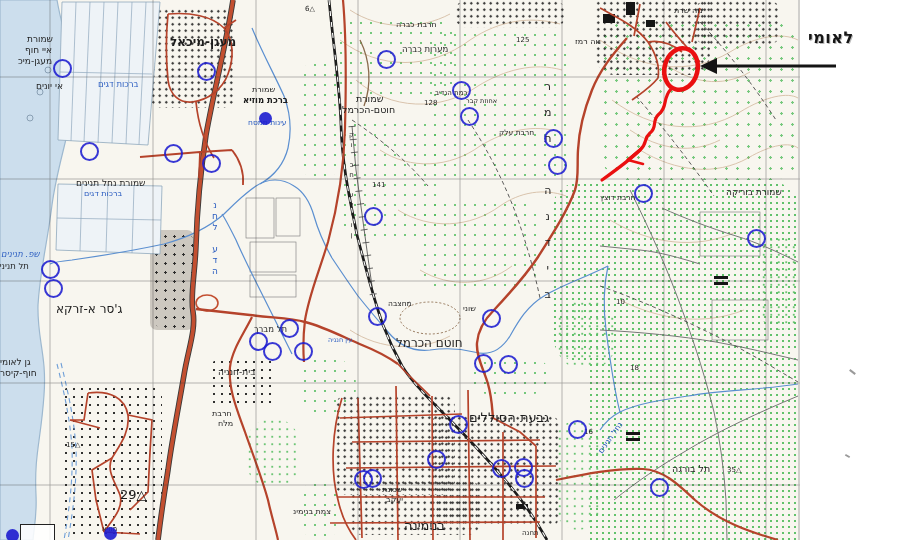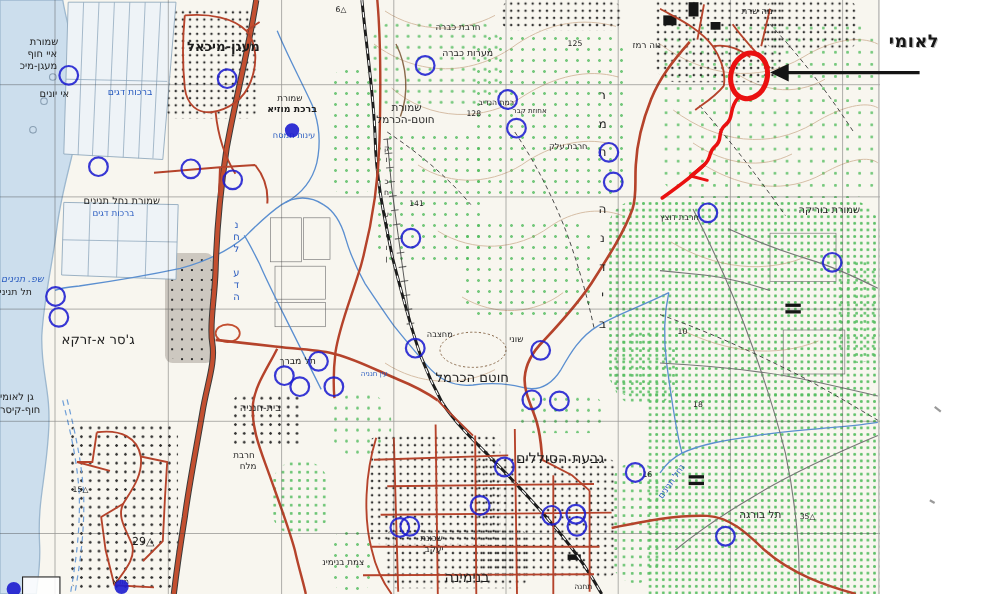--- a/index.html
+++ b/index.html
@@ -271,21 +271,21 @@
     <div class="lbl" dir="rtl" style="left: 293px; top: 508px; font-size: 8px;">צמת בנימינ</div>
     <div class="lbl" dir="rtl" style="left: 382px; top: 486px; font-size: 8px;">שכונת</div>
     <div class="lbl" dir="rtl" style="left: 386px; top: 496px; font-size: 8px;">יעקב</div>
     <div class="lbl" dir="rtl" style="left: 404px; top: 519px; font-size: 13px;">בנימינה</div>
     <div class="lbl" dir="rtl" style="left: 469px; top: 411px; font-size: 13px;">גבעת הסוללים</div>
     <div class="lbl" dir="rtl" style="left: 522px; top: 530px; font-size: 7px;">תחנה</div>
     <div class="lbl" dir="rtl" style="left: 726px; top: 188px; font-size: 9px;">שמורת בוריקה</div>
     <div class="lbl" dir="rtl" style="left: 600px; top: 194px; font-size: 7.5px;">חרבת דוצץ</div>
     <div class="lbl" dir="rtl" style="left: 672px; top: 464px; font-size: 9.5px;">תל בורגה</div>
     <div class="lbl" dir="rtl" style="left: 727px; top: 467px; font-size: 7px;">△35</div>
-    <div class="lbl" dir="rtl" style="left: 120px; top: 488px; font-size: 10px;">△29</div>
+    <div class="lbl" dir="rtl" style="left: 120px; top: 488px; font-size: 13px;">△29</div>
     <div class="lbl" dir="rtl" style="left: 26px; top: 442px; font-size: 7px; margin-left: 40px;">△15</div>
     <div class="lbl" dir="rtl" style="left: 305px; top: 6px; font-size: 7px;">△6</div>
     <div class="lbl" dir="rtl" style="left: 630px; top: 365px; font-size: 7px;">18</div>
     <div class="lbl" dir="rtl" style="left: 584px; top: 429px; font-size: 7px;">16</div>
     <div class="lbl" dir="rtl" style="left: 616px; top: 299px; font-size: 7px;">10</div>
     <div class="vlbl" style="left: 544px; top: 74px; font-size: 11px; line-height: 26px;">ר
 מ
 ת
  
 ה

